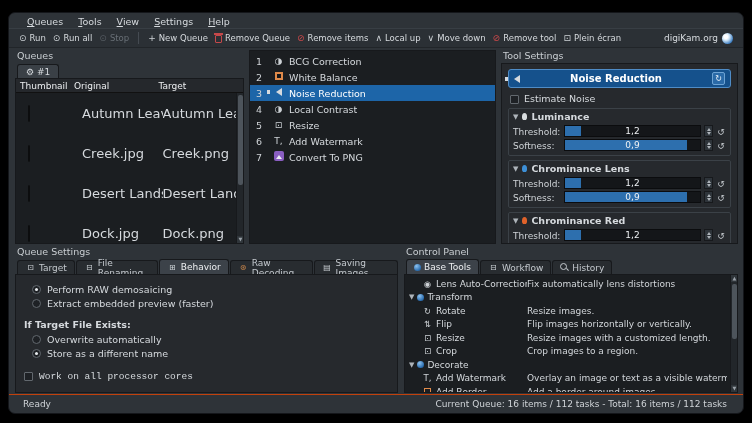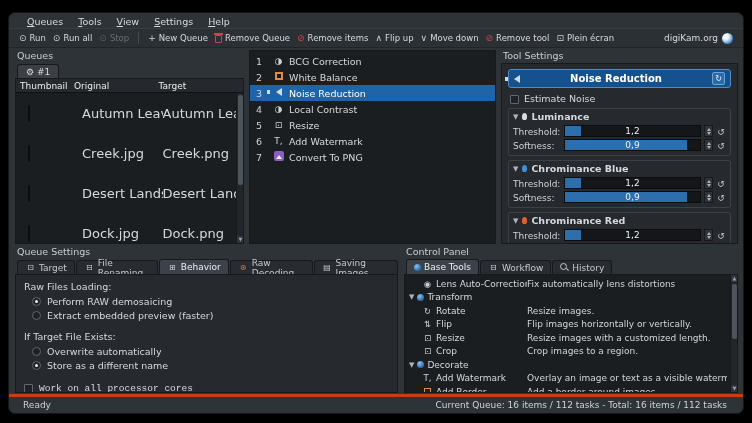--- a/index.html
+++ b/index.html
@@ -108,21 +108,21 @@
   .tic { width:11px; text-align:center; font-size:8.5px; color:#cdd2d6; flex:none; }
   .gdot { width:7px; height:7px; border-radius:50%; flex:none;
     background:radial-gradient(circle at 35% 30%, #8ec2ee, #2a6db0 70%); }
   .tdesc { overflow:hidden; white-space:nowrap; color:#d2d6da; }
   .mini-border { display:inline-block; width:7px; height:7px; border:1.5px solid #e08a4a; }
   .mag { position:relative; width:9px; height:9px; display:inline-block; }
   .mag::before { content:""; position:absolute; left:0; top:0; width:5px; height:5px; border:1px solid #c3c8cd; border-radius:50%; }
   .mag::after { content:""; position:absolute; left:5.5px; top:5.5px; width:3px; height:1px; background:#c3c8cd; transform:rotate(45deg); }
   .bluedot { width:7px; height:7px; border-radius:50%; background:radial-gradient(circle at 35% 30%, #8ec2ee, #2a6db0 70%); }
   
-  .statusbar { height:19px; margin-top:auto; border-top:3px solid #c2410c; display:flex;
+  .statusbar { height:19px; margin-top:auto; border-top:1px solid #c2410c; display:flex;
     align-items:center; justify-content:space-between; padding:0 16px 0 14px; font-size:9px; color:#cfd3d7; }
 </style>
 </head>
 <body>
 
 <div class="window">
 
   <div class="menubar">
     <span class="menu-item">Queues</span>
     <span class="menu-item">Tools</span>
@@ -152,21 +152,21 @@
     <span class="tbtn">
         <span class="trash"></span>
         <span>Remove Queue</span>
       </span>
     <span class="tbtn">
         <span class="ic red">⊘</span>
         <span>Remove items</span>
       </span>
     <span class="tbtn">
         <span class="ic">∧</span>
-        <span>Flip up</span>
+        <span>Local up</span>
       </span>
     <span class="tbtn">
         <span class="ic">∨</span>
         <span>Move down</span>
       </span>
     <span class="tbtn">
         <span class="ic red">⊘</span>
         <span>Remove tool</span>
       </span>
     <span class="tbtn">
@@ -307,21 +307,21 @@
                 <i class="dn"></i>
               </span>
             <span class="reset">↺</span>
           </div>
         </div>
 
         <div class="sect">
           <div class="shead">
             <span class="arrow">▼</span>
             <span class="bulb" style="background: rgb(61, 143, 214);"></span>
-            <span>Chrominance Blue</span>
+            <span>Chrominance Lens</span>
           </div>
           <div class="srow">
             <span class="slabel">Threshold:</span>
             <span class="slider">
                 <span class="sfill" style="width: 12%;"></span>
                 <span class="sval">1,2</span>
               </span>
             <span class="spin">
                 <i class="up"></i>
                 <i class="dn"></i>
@@ -394,30 +394,29 @@
         <span class="tab">
             <span class="tic" style="color:#c8854a">⊛</span>
             <span>Raw Decoding</span>
           </span>
         <span class="tab">
             <span class="tic">▤</span>
             <span>Saving Images</span>
           </span>
       </div>
       <div class="pbody qs-body">
-        <div class="qs-label">Raw Files Loading:</div>
         <div class="optrow">
           <span class="radio on"></span>
           <span>Perform RAW demosaicing</span>
         </div>
         <div class="optrow">
           <span class="radio"></span>
           <span>Extract embedded preview (faster)</span>
         </div>
-        <div class="qs-label" style="margin-top:10px;">If Target File Exists:</div>
+        <div class="qs-label" style="margin-top:10px;font-weight:bold;">If Target File Exists:</div>
         <div class="optrow">
           <span class="radio"></span>
           <span>Overwrite automatically</span>
         </div>
         <div class="optrow">
           <span class="radio on"></span>
           <span>Store as a different name</span>
         </div>
         <div class="optrow" style="margin:12px 0 0 0;font-family:Liberation Mono, monospace;">
           <span class="cb"></span>

